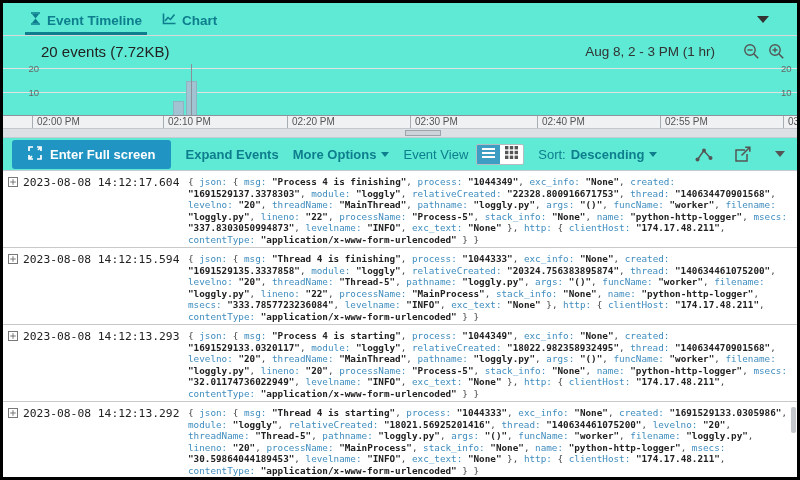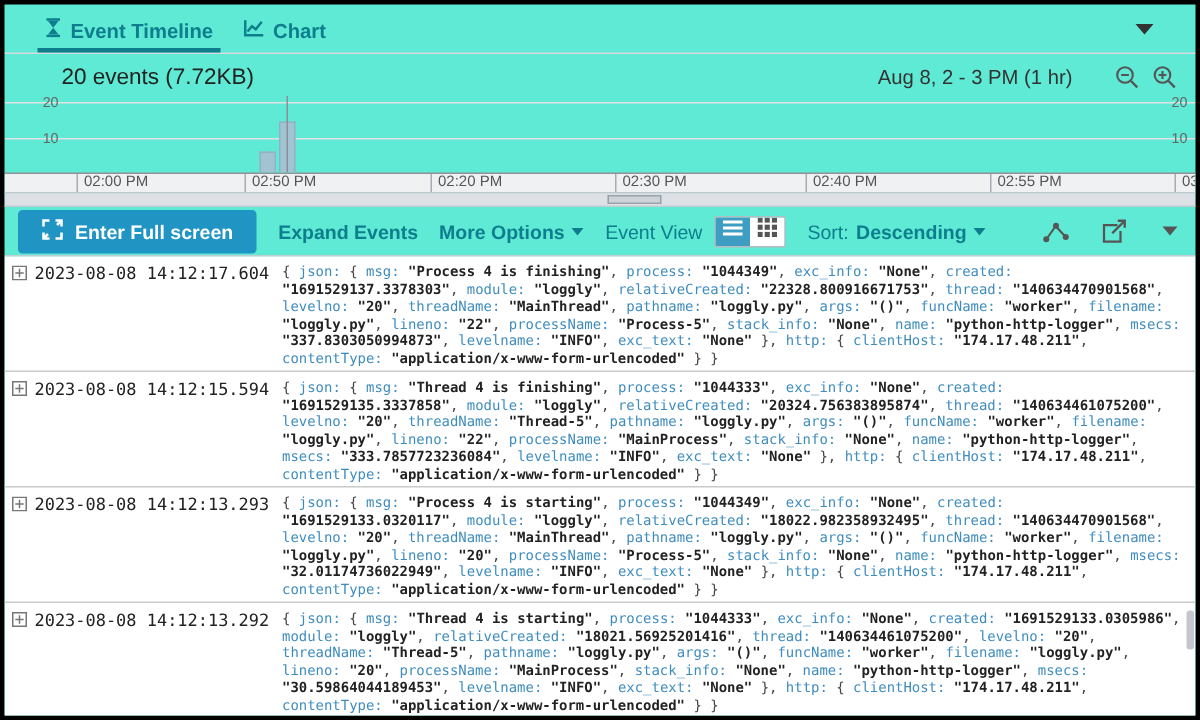--- a/index.html
+++ b/index.html
@@ -115,22 +115,22 @@
         <div class="gridline" style="top:28px"></div>
         <span class="ylab" style="left:24px;top:23px;width:12px;text-align:right">10</span>
         <span class="ylab" style="left:778px;top:23px">10</span>
         <span class="ylab" style="left:24px;top:-1px;width:12px;text-align:right">20</span>
         <span class="ylab" style="left:778px;top:-1px">20</span>
         <div class="bar" style="left:170px;height:14px" title="02:11 PM: 6"></div>
         <div class="bar" style="left:183px;height:34px" title="02:12 PM: 14"></div>
         <div class="cursor-line" style="left:188px"></div>
       </div>
     <div class="tick-row" id="tickRow">
-        <span class="tick-cell" style="left:48px">02:00 PM</span>
-        <span class="tick-cell" style="left:160px">02:50 PM</span>
+        <span class="tick-cell" style="left:29px">02:00 PM</span>
+        <span class="tick-cell" style="left:160px">02:10 PM</span>
         <span class="tick-cell" style="left:284px">02:20 PM</span>
         <span class="tick-cell" style="left:407px">02:30 PM</span>
         <span class="tick-cell" style="left:534px">02:40 PM</span>
         <span class="tick-cell" style="left:657px">02:55 PM</span>
         <span class="tick-cell" style="left:780px">03:00 PM</span>
       </div>
     <div class="scroll-strip">
       <span class="scroll-thumb" style="left:402px;"></span>
     </div>
   </div>

